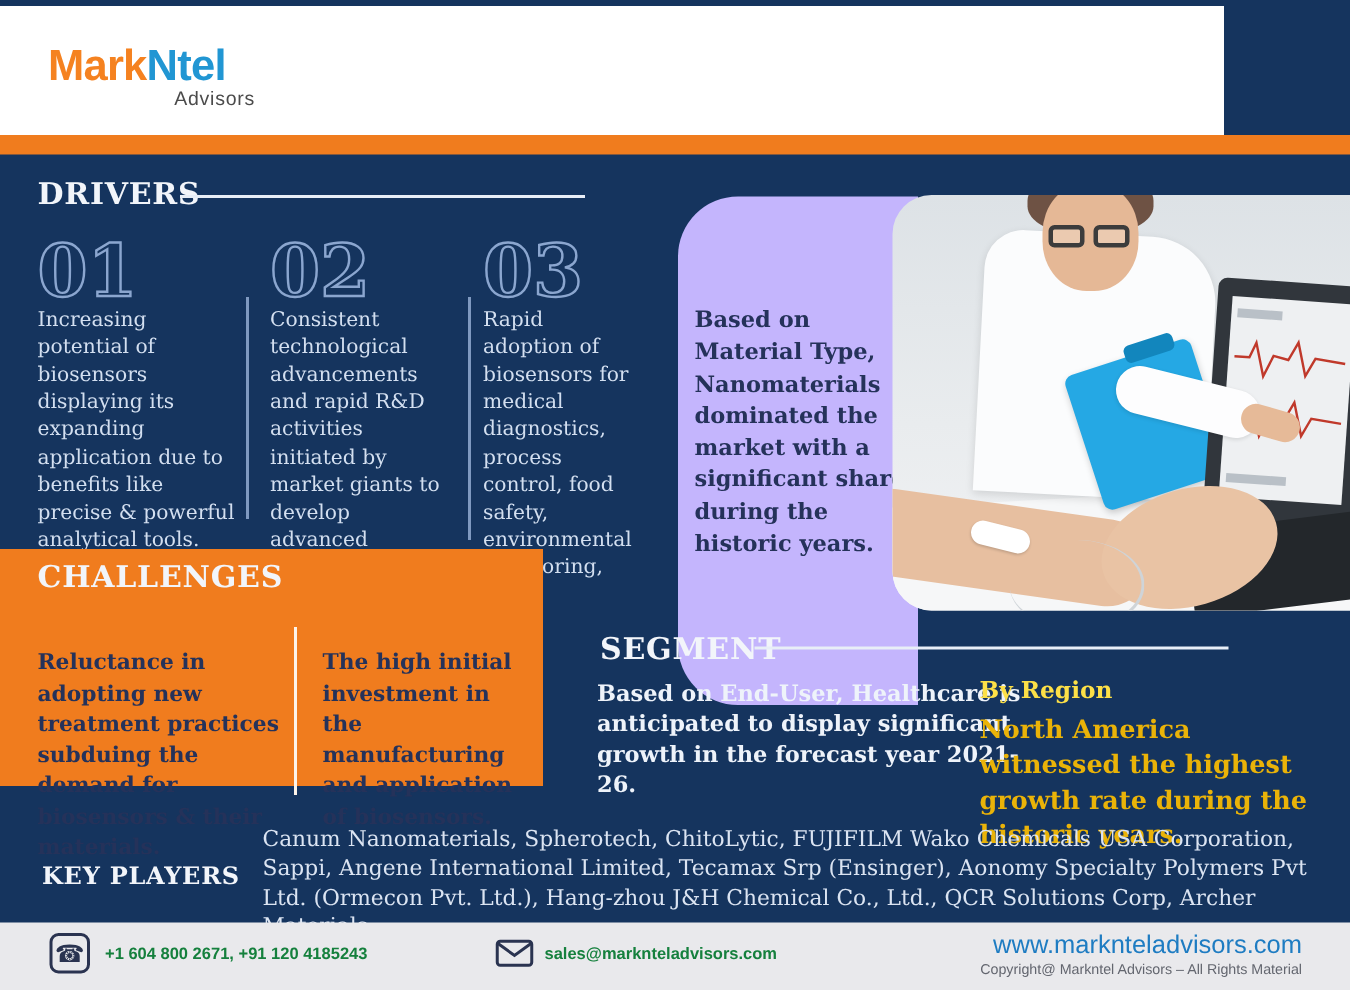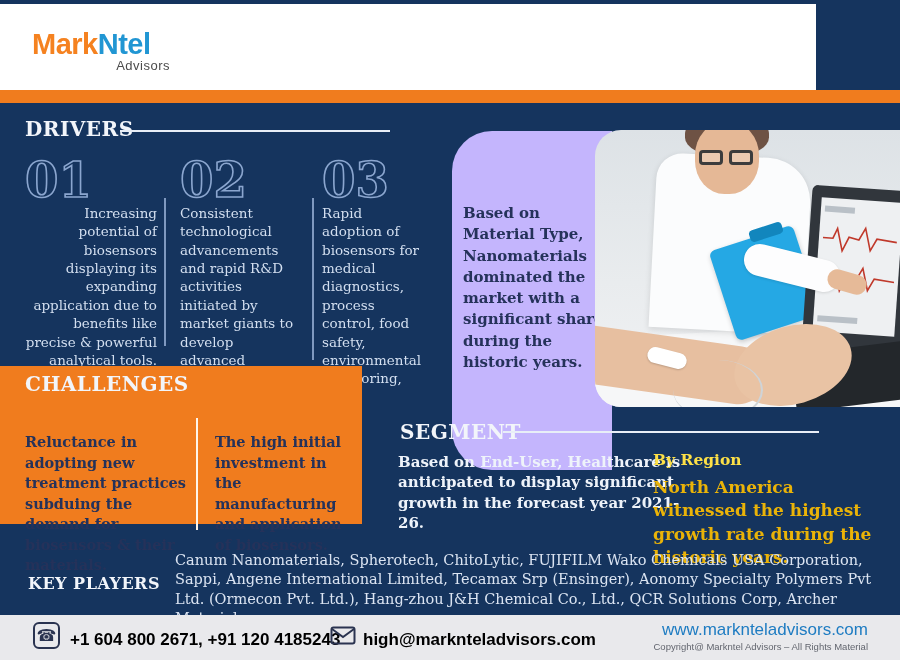--- a/index.html
+++ b/index.html
@@ -77,21 +77,21 @@
   .seg-body { position:absolute; color:#eab308; font-weight:bold; font-size:17px; line-height:1.38; }
 
   
   .kp-label { position:absolute; left:28px; top:574px; color:#f2f5fa; font-weight:bold; font-size:16px; letter-spacing:0.5px; }
   .kp-text { position:absolute; left:175px; top:551px; width:724px; color:#dbe4f2; font-size:14.5px; line-height:1.33; }
 
   
   .footer { position:absolute; left:0; top:615px; width:900px; height:45px; background:#e9e9ec; font-family:"Liberation Sans", sans-serif; }
   .f-icon { position:absolute; color:#2a3350; }
   .phone-box { left:33px; top:7px; width:27px; height:27px; border:2px solid #2a3350; border-radius:6px; font-size:16px; text-align:center; line-height:24px; font-family:"DejaVu Sans", sans-serif; }
-  .f-text { position:absolute; color:#000000; font-size:17px; font-weight:bold; }
+  .f-text { position:absolute; color:#15803d; font-size:11px; font-weight:bold; }
   .website { position:absolute; right:32px; top:5px; color:#1e7cc2; font-size:17px; text-align:right; }
   .copyright { position:absolute; right:32px; top:26px; color:#63666f; font-size:9.5px; text-align:right; }
 </style>
 </head>
 <body>
 
 <div id="page">
 
   <div class="header">
     <div class="logo">
@@ -109,21 +109,21 @@
   <svg class="num-svg" style="left:23px; top:152px;" width="80" height="52">
     <text x="2" y="45" font-family="DejaVu Serif, serif" font-size="48" font-weight="bold" fill="none" stroke="#8ba6cf" stroke-width="1.6">01</text>
   </svg>
   <svg class="num-svg" style="left:178px; top:152px;" width="80" height="52">
     <text x="2" y="45" font-family="DejaVu Serif, serif" font-size="48" font-weight="bold" fill="none" stroke="#8ba6cf" stroke-width="1.6">02</text>
   </svg>
   <svg class="num-svg" style="left:320px; top:152px;" width="80" height="52">
     <text x="2" y="45" font-family="DejaVu Serif, serif" font-size="48" font-weight="bold" fill="none" stroke="#8ba6cf" stroke-width="1.6">03</text>
   </svg>
 
-  <div class="driver-text" style="left:25px; top:204px; width:132px;text-align:right;">Increasing potential of biosensors displaying its expanding application due to benefits like precise &amp; powerful analytical tools.</div>
+  <div class="driver-text" style="left:25px; top:204px; width:132px;">Increasing potential of biosensors displaying its expanding application due to benefits like precise &amp; powerful analytical tools.</div>
   <div class="driver-text" style="left:180px; top:204px; width:118px;">Consistent technological advancements and rapid R&amp;D activities initiated by market giants to develop advanced biosensors.</div>
   <div class="driver-text" style="left:322px; top:204px; width:102px;">Rapid adoption of biosensors for medical diagnostics, process control, food safety, environmental monitoring, etc.</div>
   <div class="vdiv" style="left:164px; top:198px; height:148px;"></div>
   <div class="vdiv" style="left:312px; top:198px; height:162px;"></div>
 
   <div class="material-card">
     <div class="material-text">Based on Material Type, Nanomaterials dominated the market with a significant share during the historic years.</div>
   </div>
 
   <div class="photo">
@@ -169,18 +169,18 @@
   <div class="kp-label">KEY PLAYERS</div>
   <div class="kp-text">Canum Nanomaterials, Spherotech, ChitoLytic, FUJIFILM Wako Chemicals USA Corporation, Sappi, Angene International Limited, Tecamax Srp (Ensinger), Aonomy Specialty Polymers Pvt Ltd. (Ormecon Pvt. Ltd.), Hang-zhou J&amp;H Chemical Co., Ltd., QCR Solutions Corp, Archer Materials.</div>
 
   <div class="footer">
     <div class="f-icon phone-box">☎</div>
     <div class="f-text" style="left:70px; top:15px;">+1 604 800 2671, +91 120 4185243</div>
     <svg style="position:absolute; left:330px; top:11px;" width="26" height="19">
       <rect x="1.5" y="1.5" width="23" height="16" fill="none" stroke="#2a3350" stroke-width="2" rx="2"></rect>
       <polyline points="2,3 13,11 24,3" fill="none" stroke="#2a3350" stroke-width="2"></polyline>
     </svg>
-    <div class="f-text" style="left:363px; top:15px;">high@marknteladvisors.com</div>
+    <div class="f-text" style="left:363px; top:15px;">sales@marknteladvisors.com</div>
     <div class="website">www.marknteladvisors.com</div>
     <div class="copyright">Copyright@ Markntel Advisors – All Rights Material</div>
   </div>
 
 </div>
 
 </body></html>

